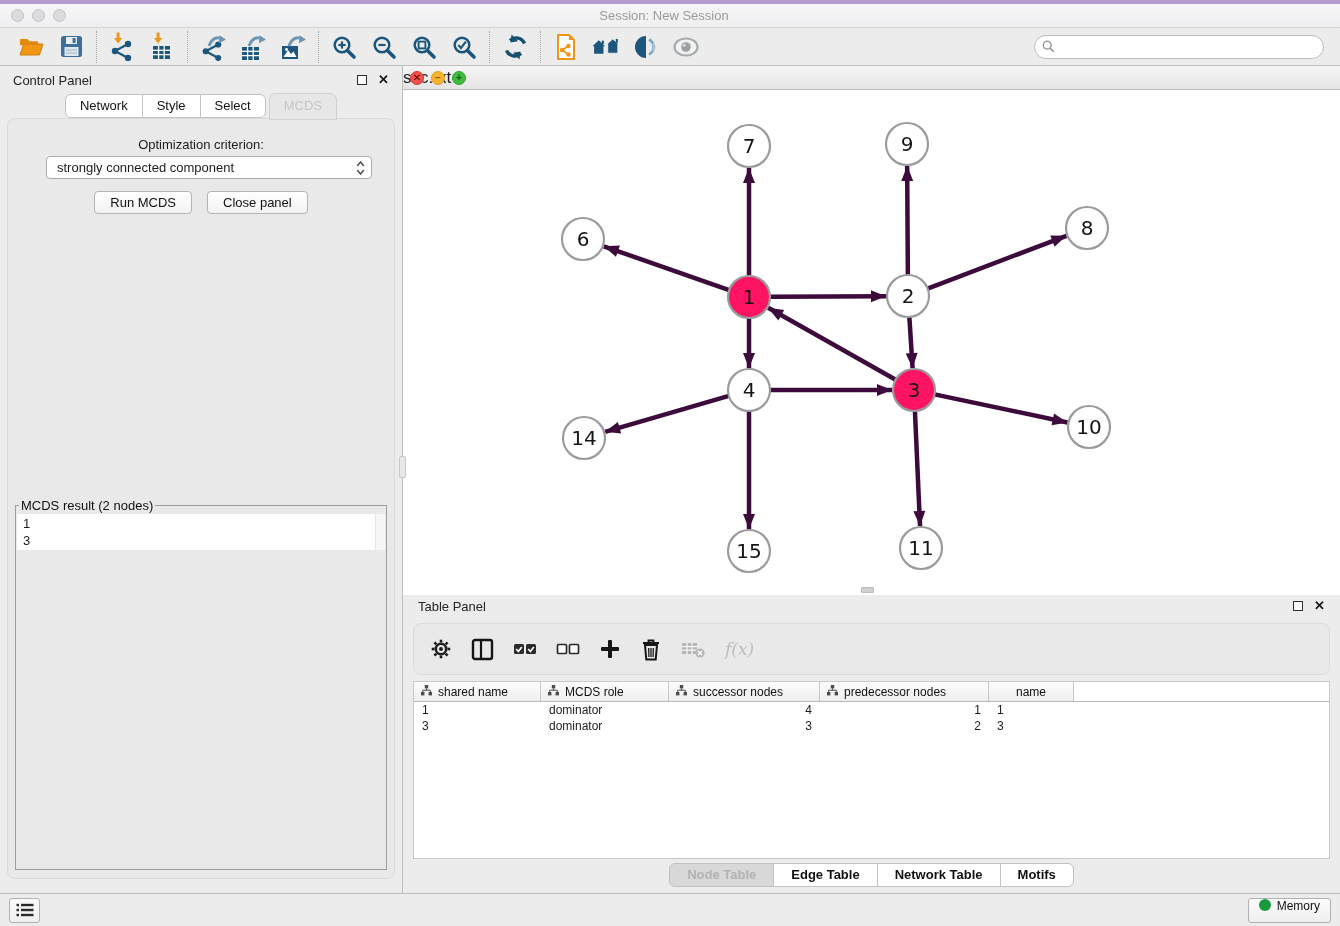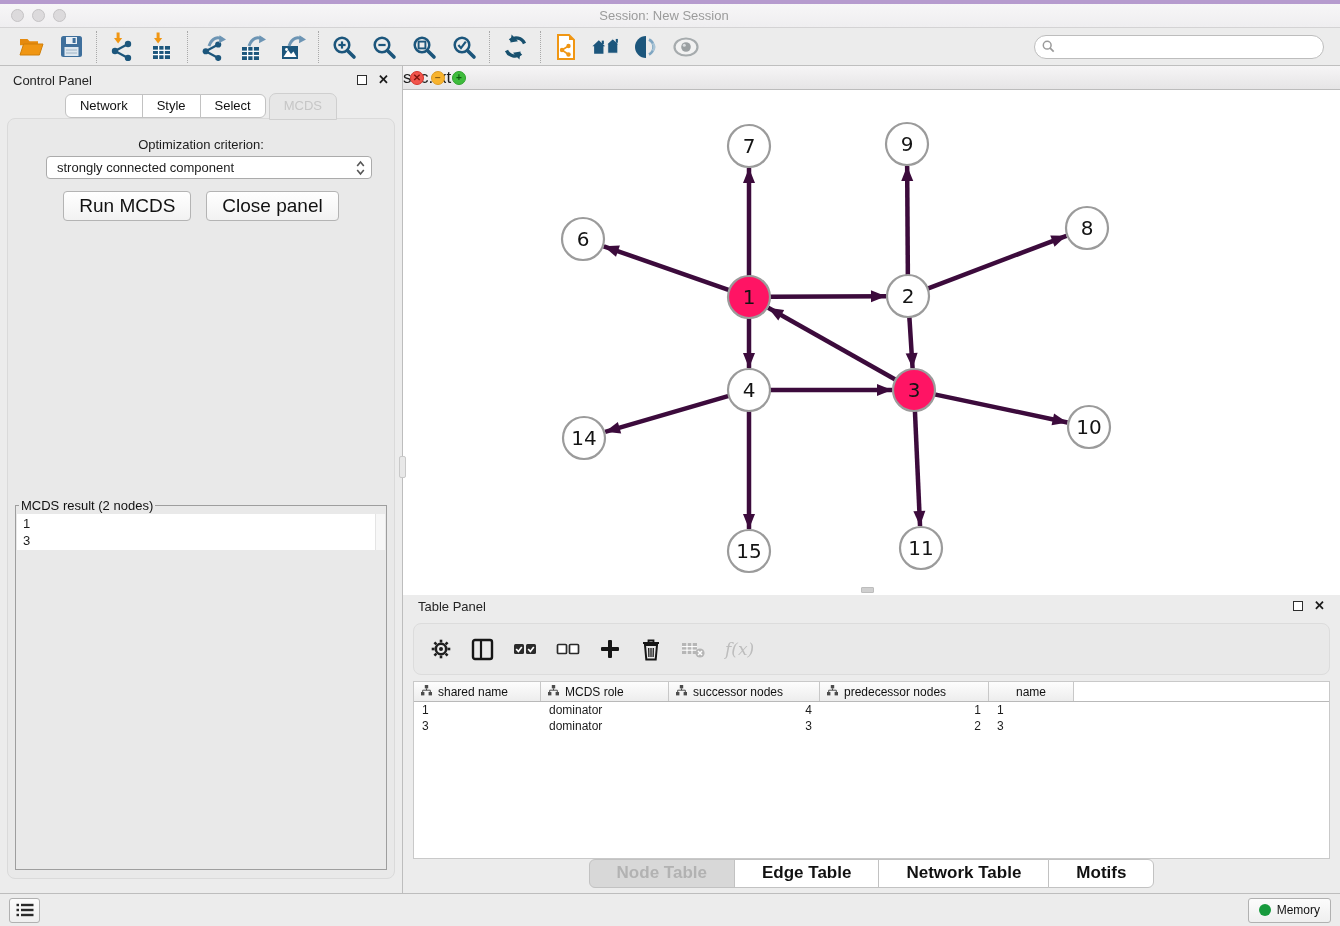--- a/index.html
+++ b/index.html
@@ -35,21 +35,21 @@
   .cp-tabs{display:flex;justify-content:center;align-items:flex-end;position:relative;z-index:2;flex:0 0 auto;height:24px}
   .cp-tab{background:#fff;border:1px solid #c2c2c2;padding:3px 14px 4px;font-size:13px;margin-left:-1px;color:#111;cursor:default}
   .cp-tab:first-child{border-radius:6px 0 0 6px;margin-left:0}
   .cp-tab.last-plain{border-radius:0 6px 6px 0}
   .cp-tab.selected{background:#e7e7e7;color:#c6c6c6;border-radius:7px 7px 0 0;margin-left:3px;padding:4px 14px 6px;border-color:#cfcfcf;position:relative;top:2px}
   .cp-content{flex:1;margin:0 7px 14px;background:#e9e9e9;border:1px solid #dadada;border-radius:8px;display:flex;flex-direction:column;padding:18px 0 8px;min-height:0}
   .opt-label{text-align:center;font-size:13px;margin-bottom:4px}
   .select-box{margin:0 22px 0 38px;height:23px;background:#fff;border:1px solid #ababab;border-radius:4px;display:flex;align-items:center;padding:0 6px 0 10px;font-size:13px}
   .select-box .sel-text{flex:1;white-space:nowrap;overflow:hidden}
   .btn-row{display:flex;justify-content:center;gap:15px;margin-top:12px}
-  .btn{background:linear-gradient(#ffffff,#f2f2f2);border:1px solid #b4b4b4;border-radius:4px;font-size:19px;padding:3px 15px;font-family:"Liberation Sans",sans-serif;color:#111}
+  .btn{background:linear-gradient(#ffffff,#f2f2f2);border:1px solid #b4b4b4;border-radius:4px;font-size:13px;padding:3px 15px;font-family:"Liberation Sans",sans-serif;color:#111}
   .cp-spacer{flex:1}
   .result-fieldset{margin:0 7px;height:372px;border:1px solid #9e9e9e;padding:1px;background:#e9e9e9}
   .result-fieldset legend{font-size:13px;padding:0 2px;margin-left:2px;color:#111}
   .result-inner{background:#fff;height:100%;position:relative;font-size:13px;line-height:17px;padding:1px 6px;overflow:hidden}
   .result-scroll{position:absolute;top:0;right:0;width:10px;height:100%;background:#f7f7f7;border-left:1px solid #e4e4e4}
   .divider-grip{position:absolute;right:-4px;top:390px;width:7px;height:22px;background:#e8e8e8;border:1px solid #c9c9c9;border-radius:2px;z-index:5}
 
   
   .right-col{flex:1;display:flex;flex-direction:column;min-width:0}
 
@@ -70,29 +70,29 @@
   .tp-tool{display:flex;align-items:center;justify-content:center;min-width:22px;height:24px}
   .fx-label{font-family:"DejaVu Serif",serif;font-style:italic;font-size:17px;color:#bdbdbd}
   .tp-table{margin:6px 10px 0;background:#fff;border:1px solid #c9c9c9;height:178px;overflow:hidden;flex:0 0 auto}
   .tp-thead{display:flex;height:20px;border-bottom:1px solid #b9b9b9}
   .th{display:flex;align-items:center;gap:6px;padding:0 7px;font-size:12px;border-right:1px solid #c8c8c8;background:linear-gradient(#fdfdfd,#ededed);height:100%;color:#111}
   .th.center{justify-content:center}
   .tr{display:flex;height:16px;align-items:center;font-size:12px}
   .td{padding:0 8px;overflow:hidden;white-space:nowrap}
   .td.right{text-align:right}
   .tp-tabs{margin-top:auto;display:flex;justify-content:center;align-items:center;padding-bottom:6px;flex:0 0 auto}
-  .tp-tab{background:#fff;border:1px solid #c2c2c2;margin-left:-1px;padding:3px 27px 4px;font-size:17px;font-weight:bold;color:#111;cursor:default}
+  .tp-tab{background:#fff;border:1px solid #c2c2c2;margin-left:-1px;padding:3px 17px 4px;font-size:13px;font-weight:bold;color:#111;cursor:default}
   .tp-tab:first-child{margin-left:0;border-radius:6px 0 0 6px}
   .tp-tab:last-child{border-radius:0 6px 6px 0}
   .tp-tab.selected{background:#d8d8d8;color:#b2b2b2}
 
   
   .statusbar{height:33px;flex:0 0 33px;border-top:1px solid #bdbdbd;background:#ececec;display:flex;align-items:center;padding:0 9px}
   .sb-btn{width:31px;height:25px;border:1px solid #b1b1b1;border-radius:3px;background:linear-gradient(#fcfcfc,#efefef);display:flex;align-items:center;justify-content:center}
-  .memory-btn{margin-left:auto;height:25px;border:1px solid #b1b1b1;border-radius:3px;background:linear-gradient(#fcfcfc,#efefef);display:flex;align-items:center;gap:6px;padding:0 10px;font-size:12px;color:#111}
+  .memory-btn{margin-left:auto;height:25px;border:1px solid #b1b1b1;border-radius:3px;background:linear-gradient(#fcfcfc,#efefef);display:flex;align-items:flex-start;gap:6px;padding:0 10px;font-size:12px;color:#111}
   .memory-dot{width:12px;height:12px;border-radius:50%;background:#179a3d}
 </style>
 </head>
 <body>
 
 <div class="app">
 
   <div class="top-strip"></div>
 
   <div class="titlebar">

